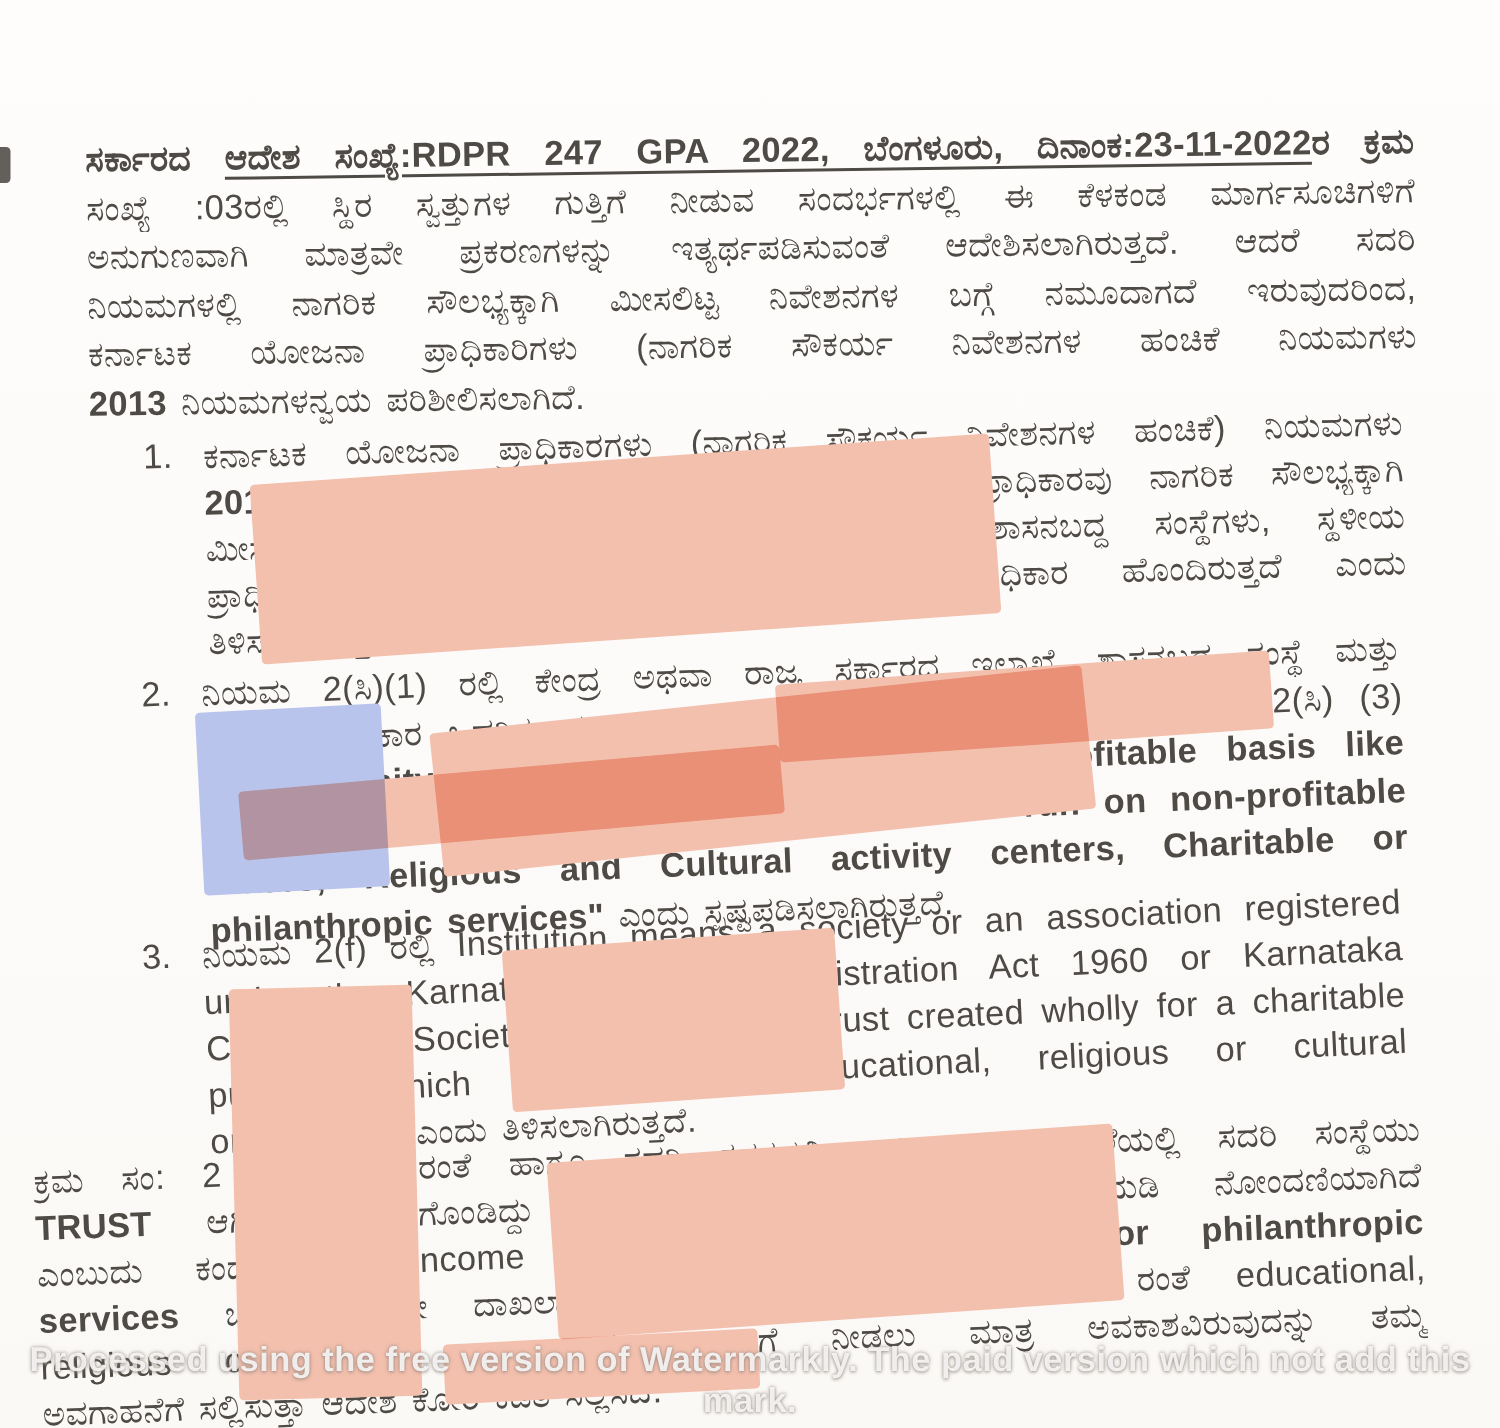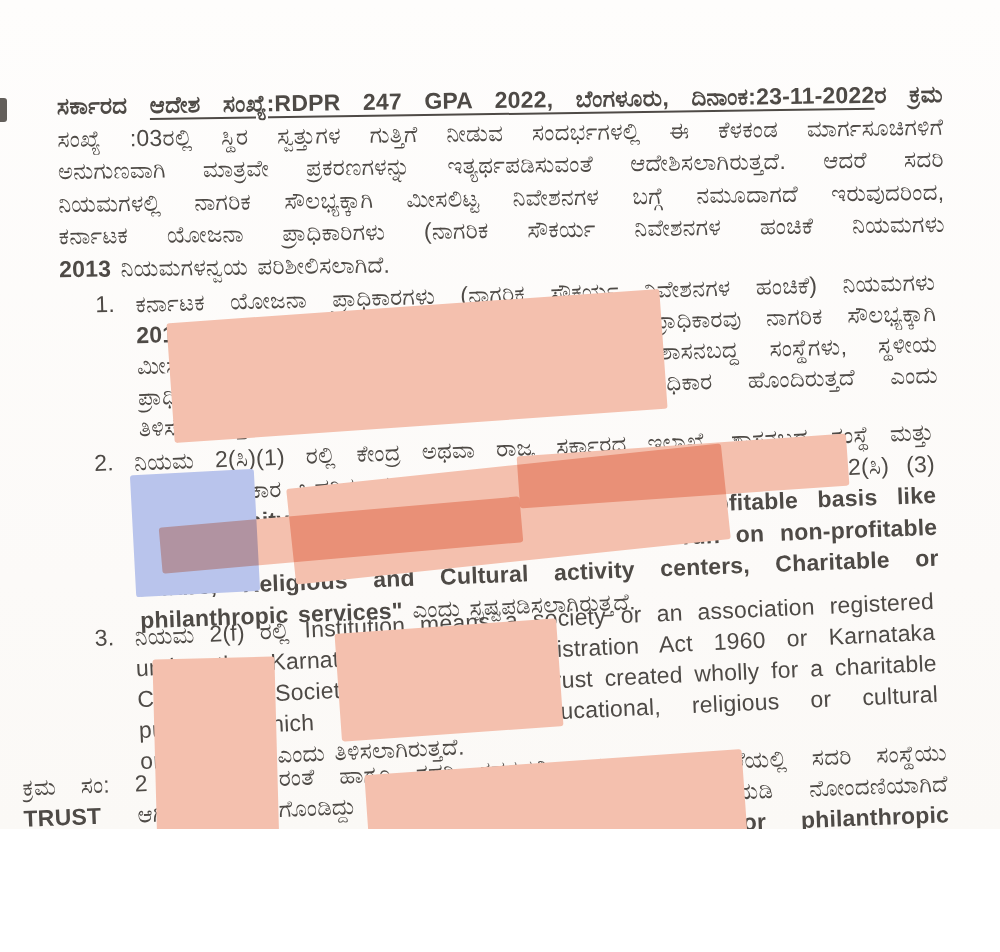--- a/index.html
+++ b/index.html
@@ -2,21 +2,21 @@
 <html><head>
 <meta charset="utf-8">
 <style>
   html,body{margin:0;padding:0;}
   body{
     width:1000px;height:952px;overflow:hidden;
     background:#ffffff;
     font-family:"Liberation Sans","DejaVu Sans",sans-serif;
   }
   .page{
-    position:relative;width:1000px;height:829px;
+    position:relative;width:1000px;height:952px;
     background:linear-gradient(180deg,#fefdfc 0%,#fcfaf8 70%,#fbf9f6 100%);
     overflow:hidden;
   }
   #doc{position:absolute;inset:0;z-index:1;}
   .block{
     position:absolute;
     color:#4e4a46;
     word-spacing:3px;
     letter-spacing:0.2px;
   }

